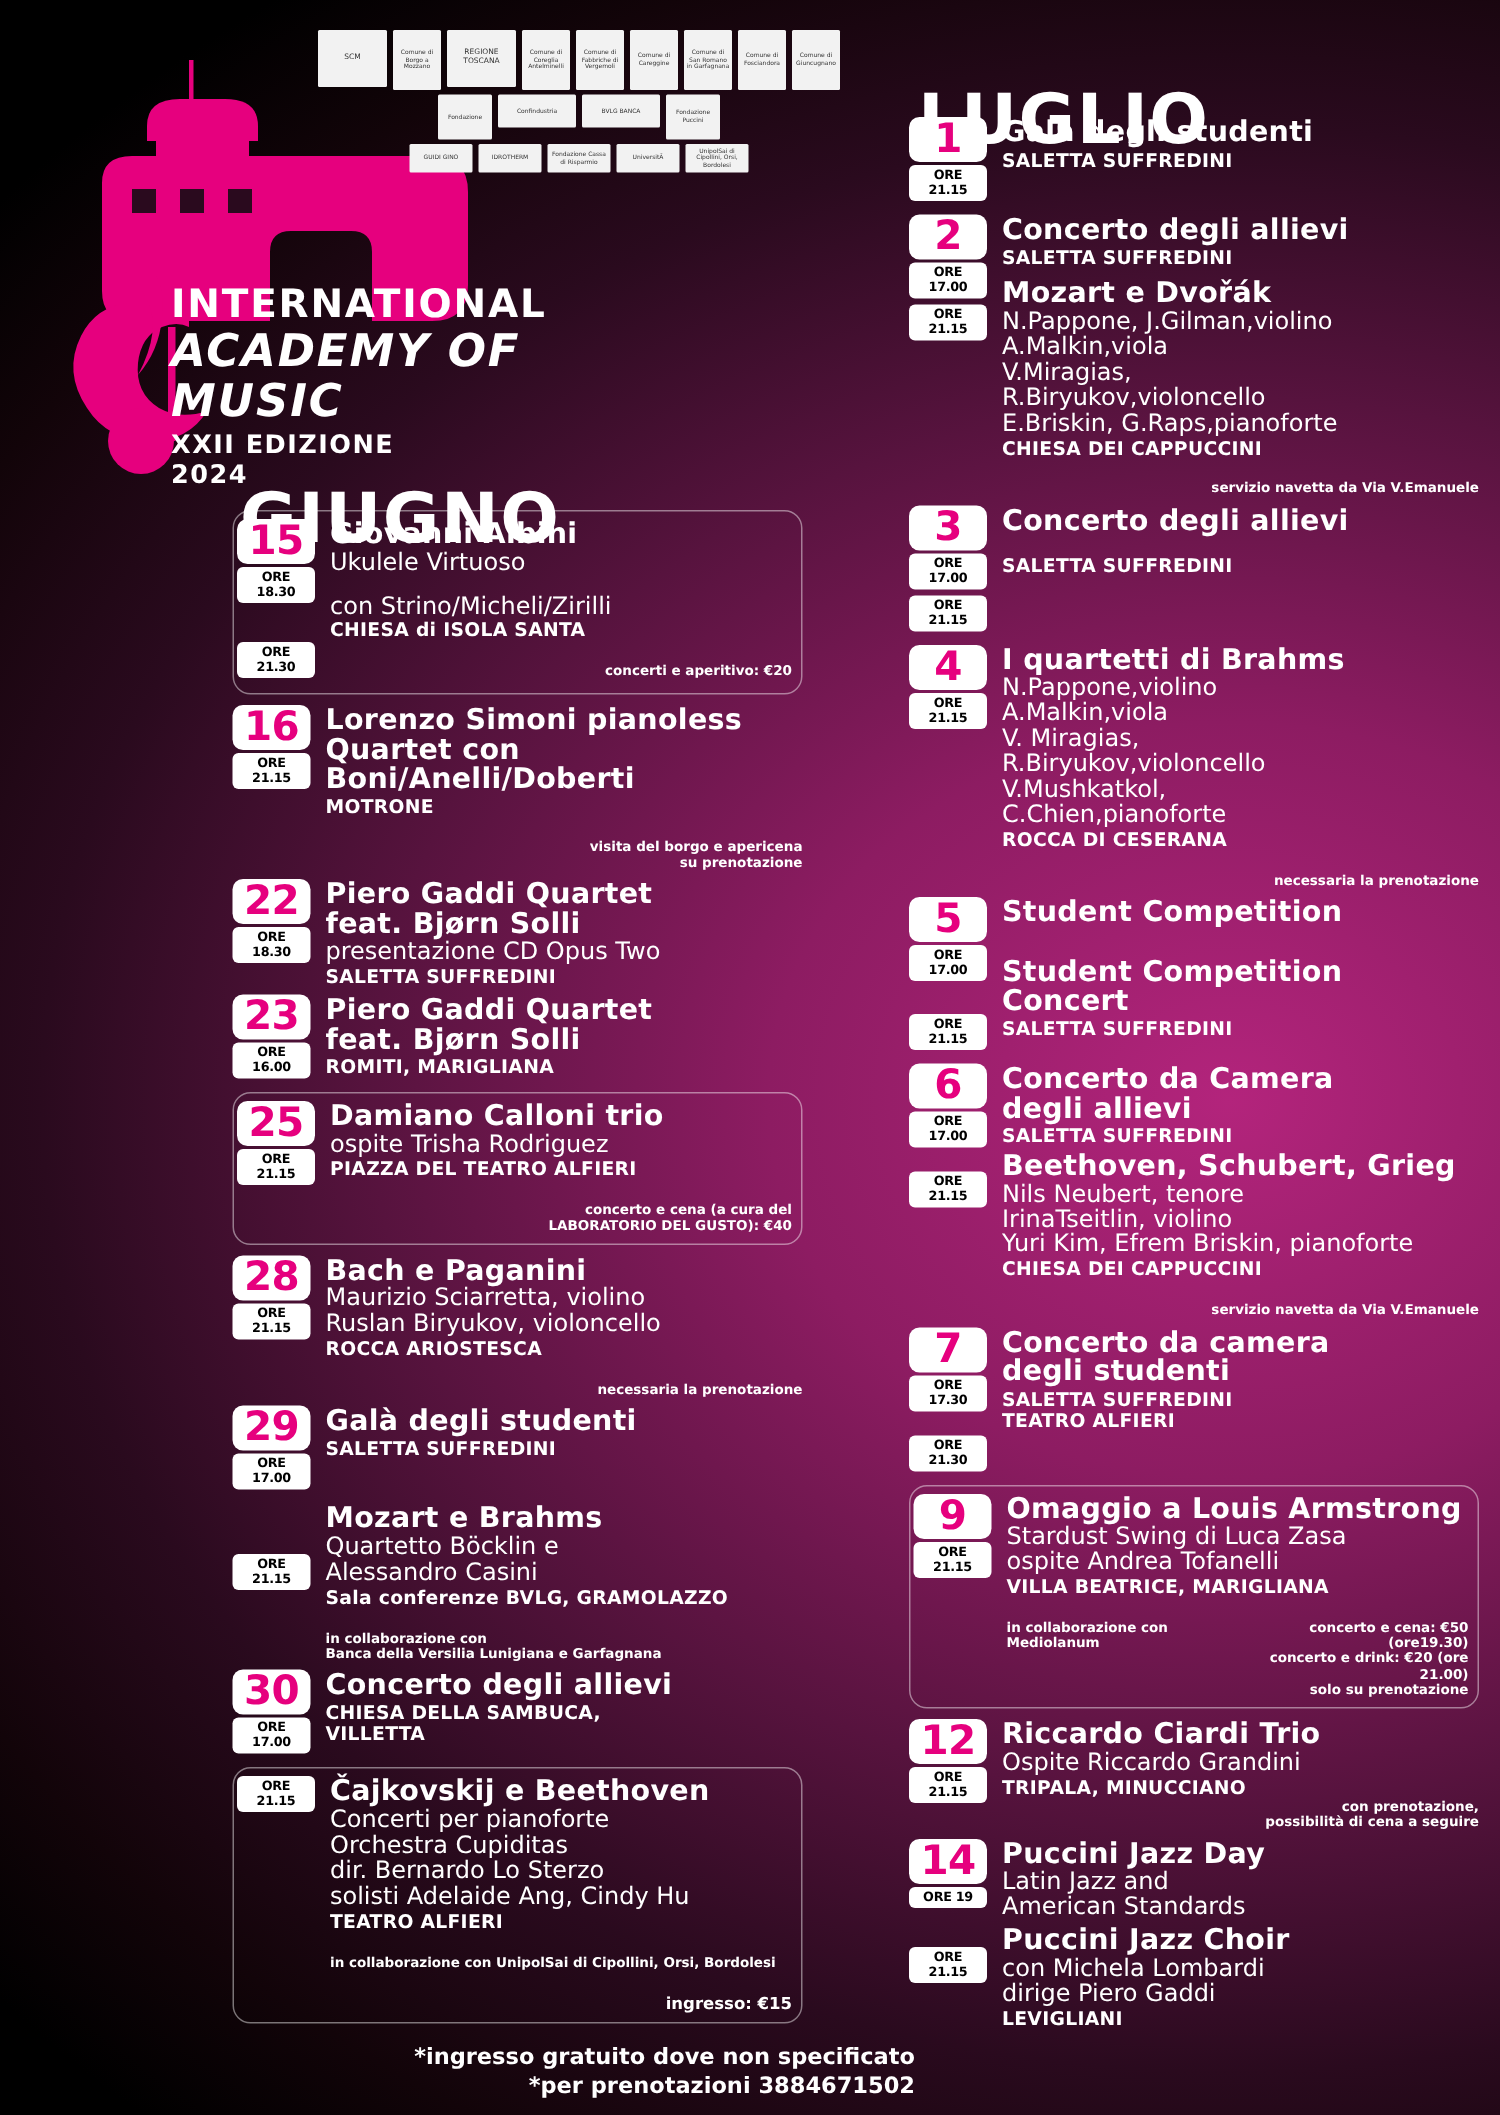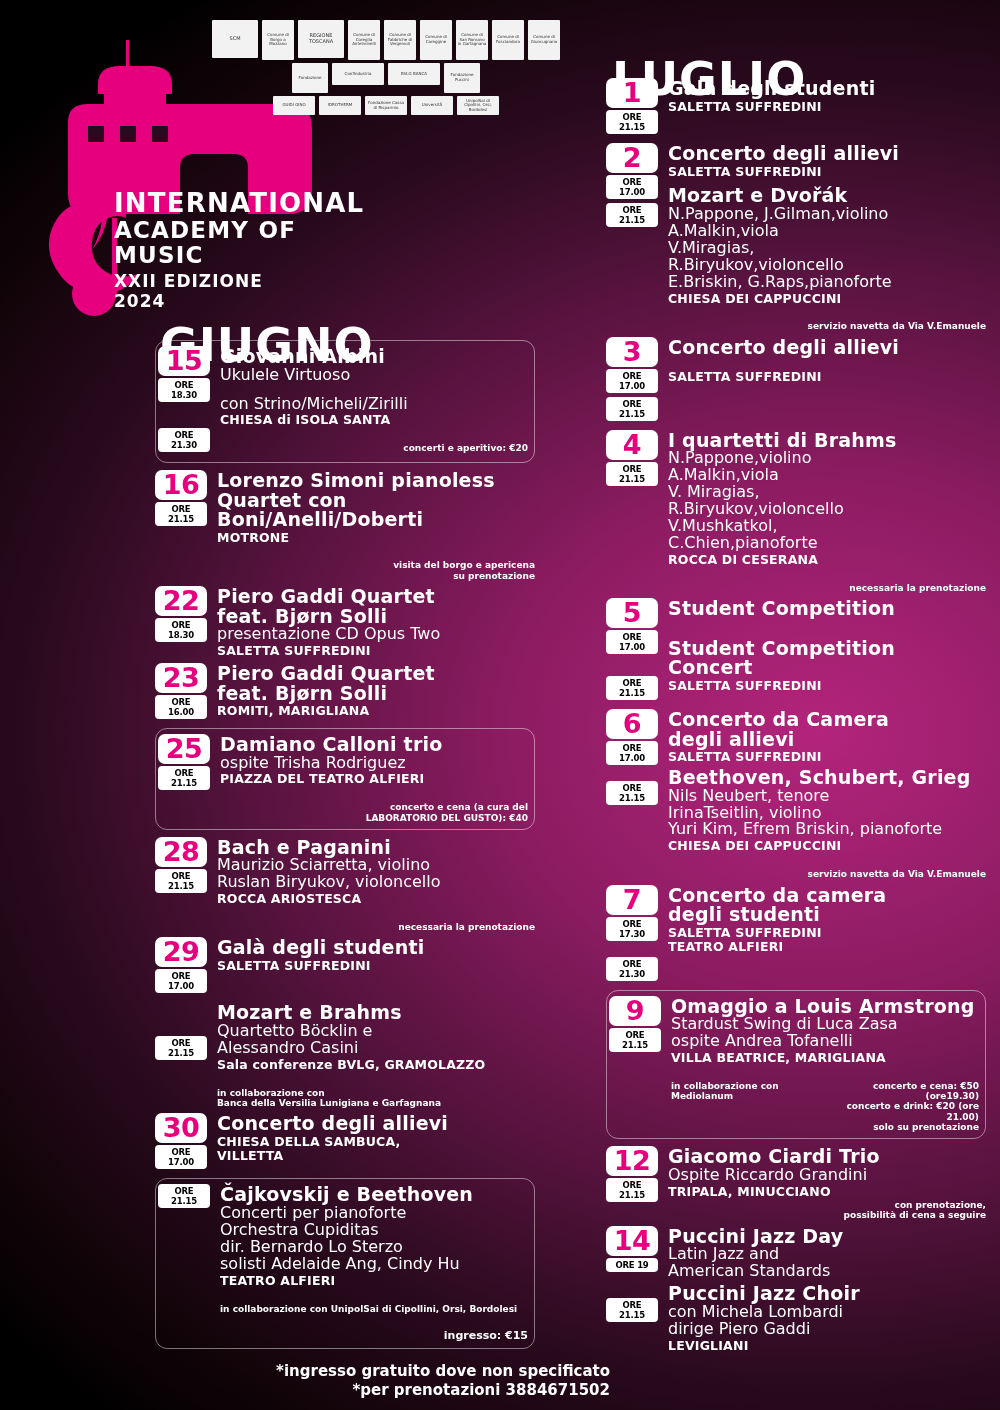--- a/index.html
+++ b/index.html
@@ -15,21 +15,21 @@
     background:
       radial-gradient(ellipse 1100px 900px at 82% 52%, #b3247c 0%, #8d1c62 28%, #57133e 52%, #2a0a1e 72%, #120409 88%, #000 100%),
       linear-gradient(to right, #000 0%, #1b0611 25%, #4a1033 60%, #2a0a1e 85%, #000 100%);
   }
 
   
   .logo-wrap { position: absolute; left: 28px; top: 22px; width: 330px; height: 300px; }
   .logo-blob { position: absolute; left: 0; top: 0; }
   .logo-text { position: absolute; left: 86px; top: 168px; color: #fff; }
   .logo-l1 { font-size: 26px; font-weight: bold; letter-spacing: 1.2px; line-height: 1.06; font-family: "DejaVu Sans", sans-serif; }
-  .logo-l2 { font-size: 23px; font-weight: bold; letter-spacing: 1.2px; line-height: 1.1; }
+  .logo-l2 { font-size: 30px; font-weight: bold; letter-spacing: 1.2px; line-height: 1.1; font-style: italic; }
   .logo-l3 { font-size: 17px; font-weight: bold; letter-spacing: 1px; margin-top: 3px; }
   .logo-l4 { font-size: 17px; font-weight: bold; letter-spacing: 1px; }
 
   
   .sponsors { position: absolute; left: 196px; top: 20px; width: 380px; }
   .sp-row { display: flex; gap: 4px; justify-content: center; margin-bottom: 3px; align-items: flex-start; }
   .sp {
     background: #f2f2f2; color: #333;
     font-size: 4px; line-height: 1.15;
     text-align: center; overflow: hidden;
@@ -434,21 +434,21 @@
         </div>
       </div>
     </div>
 
     <div class="ev">
       <div class="daycol">
         <div class="daybox"><span class="daynum">12</span></div>
         <div class="ora">ORE 21.15</div>
       </div>
       <div class="body">
-        <div class="title">Giacomo Ciardi Trio</div>
+        <div class="title">Riccardo Ciardi Trio</div>
         <div class="sub">Ospite Riccardo Grandini</div>
         <div style="display:flex;justify-content:space-between;align-items:flex-start">
           <div class="venue">TRIPALA, MINUCCIANO</div>
           <div class="note right bold" style="white-space:pre-line">con prenotazione,
 possibilità di cena a seguire</div>
         </div>
       </div>
     </div>
 
     <div class="ev">

